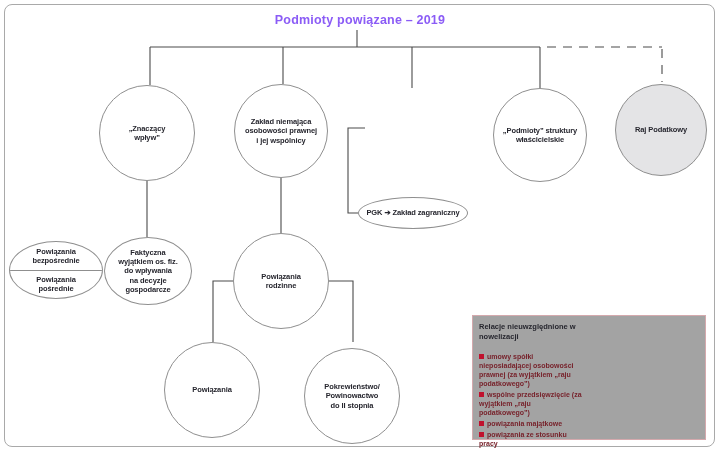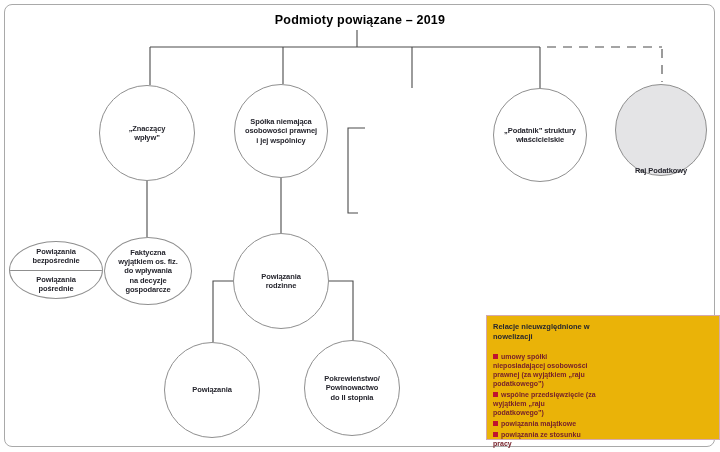--- a/index.html
+++ b/index.html
@@ -7,36 +7,36 @@
     --text:#26262e; --table-border:#d4a9ad; --item-text:#77222b;
     --bullet:#c0122e; --page-border:#a9a9a9;
   }
   *{box-sizing:border-box;}
   html,body{margin:0;padding:0;background:#fff;}
   body{font-family:"Liberation Sans",sans-serif;}
   .stage{position:relative;width:720px;height:452px;background:#fff;overflow:hidden;}
   .frame{position:absolute;left:4px;top:4px;width:711px;height:443px;
     border:1px solid var(--page-border);border-radius:8px;}
   .title{position:absolute;left:0;top:13px;width:720px;text-align:center;
-    font-size:12.5px;font-weight:bold;color:#000000;letter-spacing:.2px;}
+    font-size:12.5px;font-weight:bold;color:#8b5cf6;letter-spacing:.2px;}
   svg.lines{position:absolute;left:0;top:0;}
   svg.lines path{fill:none;stroke:var(--connector);stroke-width:1.1;}
   svg.lines g.dashed path{stroke-dasharray:9 7;}
   .node{position:absolute;border:1px solid var(--circle-border);border-radius:50%;
     background:#fff;display:flex;align-items:center;justify-content:center;
     text-align:center;color:var(--text);}
   .node .lbl{white-space:pre-line;font-size:7.5px;font-weight:bold;line-height:1.22;
     letter-spacing:-0.1px;}
-  .node.gray{background:var(--gray-fill);align-items:flex-end;}
+  .node.gray{background:var(--gray-fill);}
   .node.split{flex-direction:column;align-items:stretch;justify-content:stretch;
     overflow:hidden;}
   .node.split .half{flex:1;display:flex;align-items:center;justify-content:center;}
   .node.split .half.bottom{border-top:1px solid var(--circle-border);}
   .legend{position:absolute;left:472px;top:315px;width:234px;height:125px;
-    border:1px solid var(--table-border);display:flex;background:#eab308;margin-left:14px;}
+    border:1px solid var(--table-border);display:flex;background:#a3a3a3;}
   .legend .col{padding:6px 6px;}
   .legend .col.left{width:115px;}
   .legend .col.right{flex:1;border-left:1px solid var(--table-border);}
   .legend .th{font-size:7.5px;font-weight:bold;color:var(--text);line-height:1.3;
     margin-bottom:10px;}
   .legend .item{font-size:7px;font-weight:bold;color:var(--item-text);
     line-height:1.3;margin-bottom:2px;}
   .legend .bullet{display:inline-block;width:5px;height:5px;background:var(--bullet);
     margin-right:3px;}
 </style>
@@ -67,28 +67,28 @@
       <path d="M662,49 V82"></path>
     </g>
   </svg>
 
   <div class="node" style="left:99px;top:85px;width:96px;height:96px;text-align:center;">
     <span class="lbl">„Znaczący
 wpływ”</span>
   </div>
 
   <div class="node" style="left:234px;top:84px;width:94px;height:94px;">
-    <span class="lbl">Spółka niemająca
+    <span class="lbl">Zakład niemająca
 osobowości prawnej
 i jej wspólnicy</span>
   </div>
 
 
   <div class="node" style="left:493px;top:88px;width:94px;height:94px;">
-    <span class="lbl">„Podatnik” struktury
+    <span class="lbl">„Podmioty” struktury
 właścicielskie</span>
   </div>
 
   <div class="node gray" style="left:615px;top:84px;width:92px;height:92px;">
     <span class="lbl">Raj Podatkowy</span>
   </div>
 
   <div class="node split" style="left:9px;top:241px;width:94px;height:58px;">
     <div class="half top">
       <span class="lbl">Powiązania
@@ -110,26 +110,29 @@
 
   <div class="node" style="left:233px;top:233px;width:96px;height:96px;">
     <span class="lbl">Powiązania
 rodzinne</span>
   </div>
 
   <div class="node" style="left:164px;top:342px;width:96px;height:96px;">
     <span class="lbl">Powiązania</span>
   </div>
 
-  <div class="node" style="left:304px;top:340px;width:96px;height:96px;">
+  <div class="node" style="left:304px;top:348px;width:96px;height:96px;">
     <span class="lbl">Pokrewieństwo/
 Powinowactwo
 do II stopnia</span>
   </div>
 
+  <div class="node" style="left:358px;top:197px;width:110px;height:32px;">
+    <span class="lbl">PGK ➔ Zakład zagraniczny</span>
+  </div>
 
   <div class="legend">
     <div class="col left">
       <div class="th">Relacje nieuwzględnione w nowelizacji</div>
       <div class="item">
         <span class="bullet"></span><span>umowy spółki nieposiadającej osobowości prawnej (za wyjątkiem „raju podatkowego”)</span>
       </div>
       <div class="item">
         <span class="bullet"></span><span>wspólne przedsięwzięcie (za wyjątkiem „raju podatkowego”)</span>
       </div>

